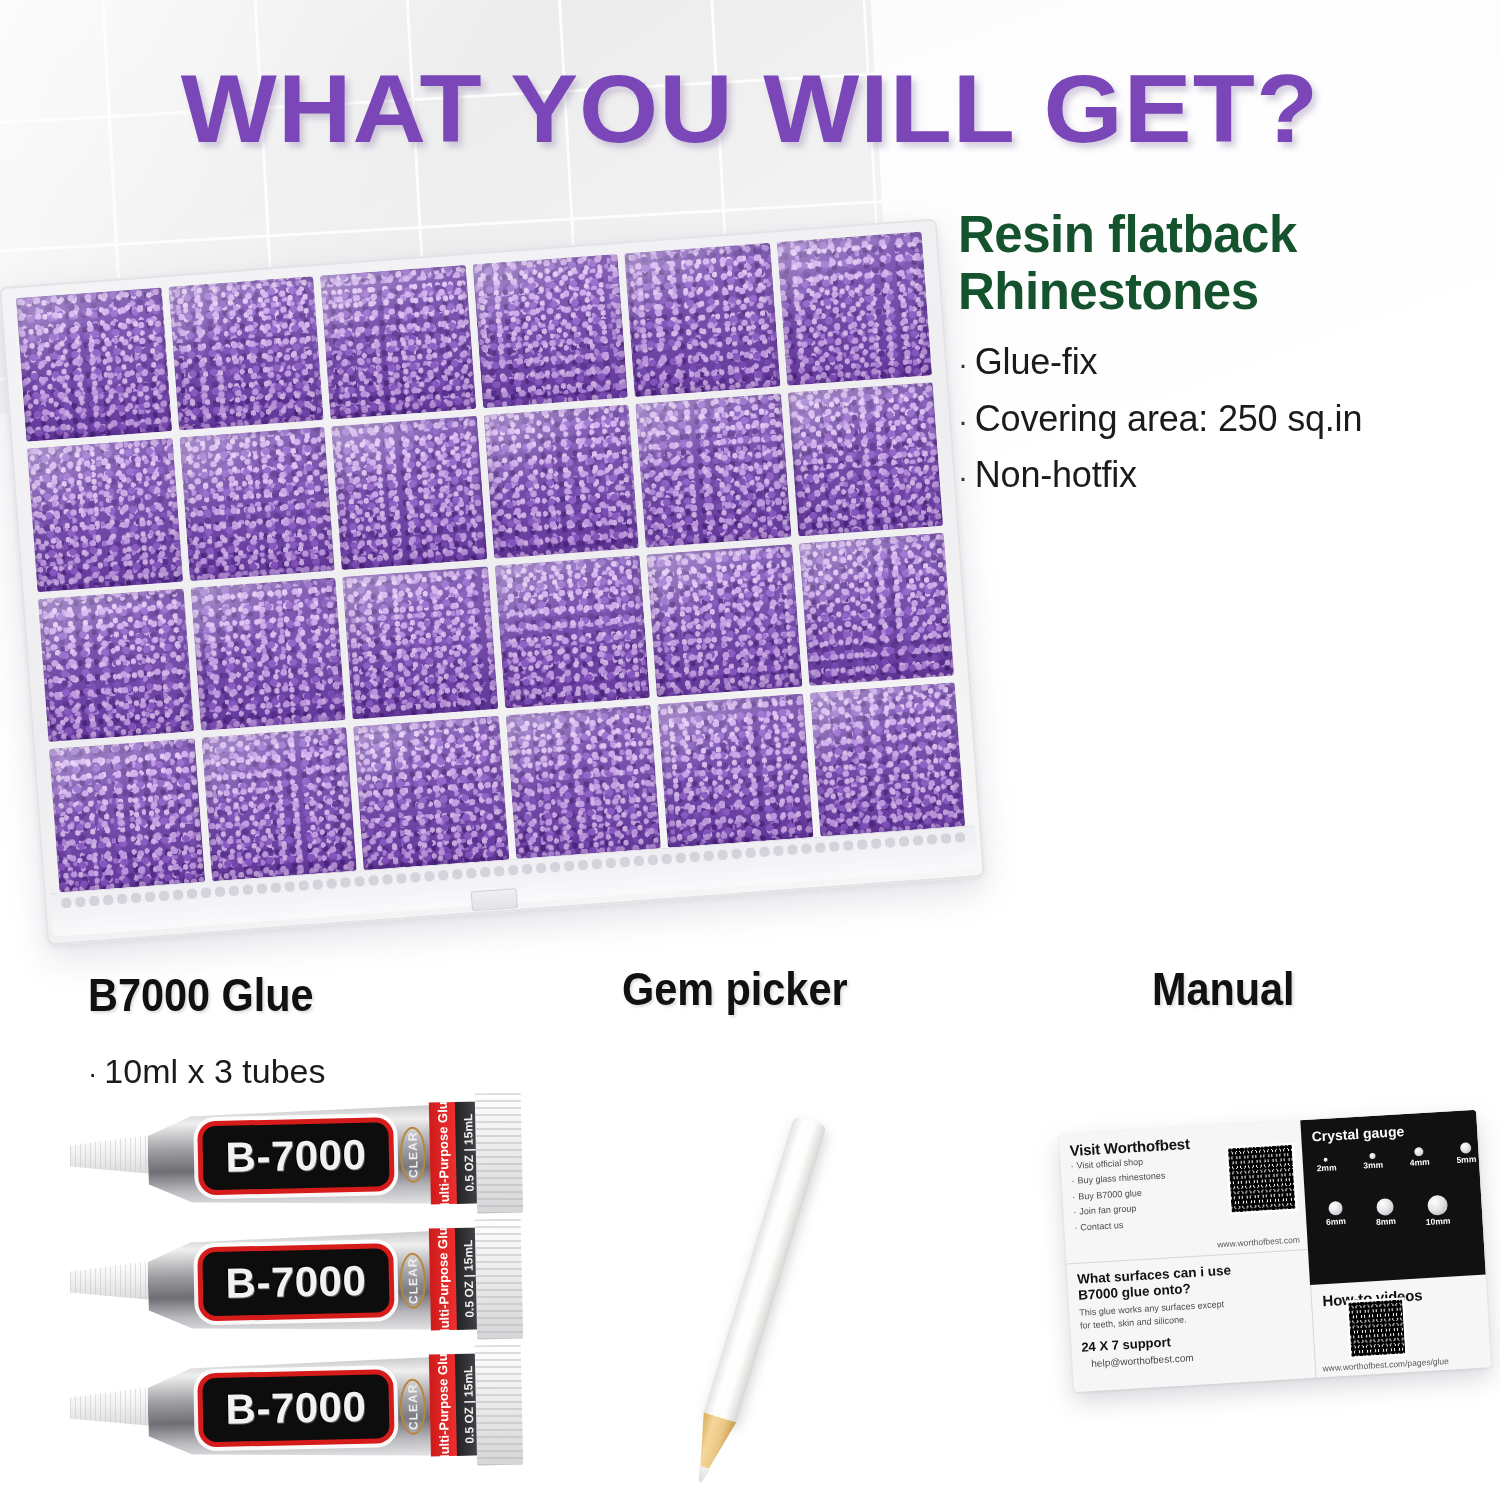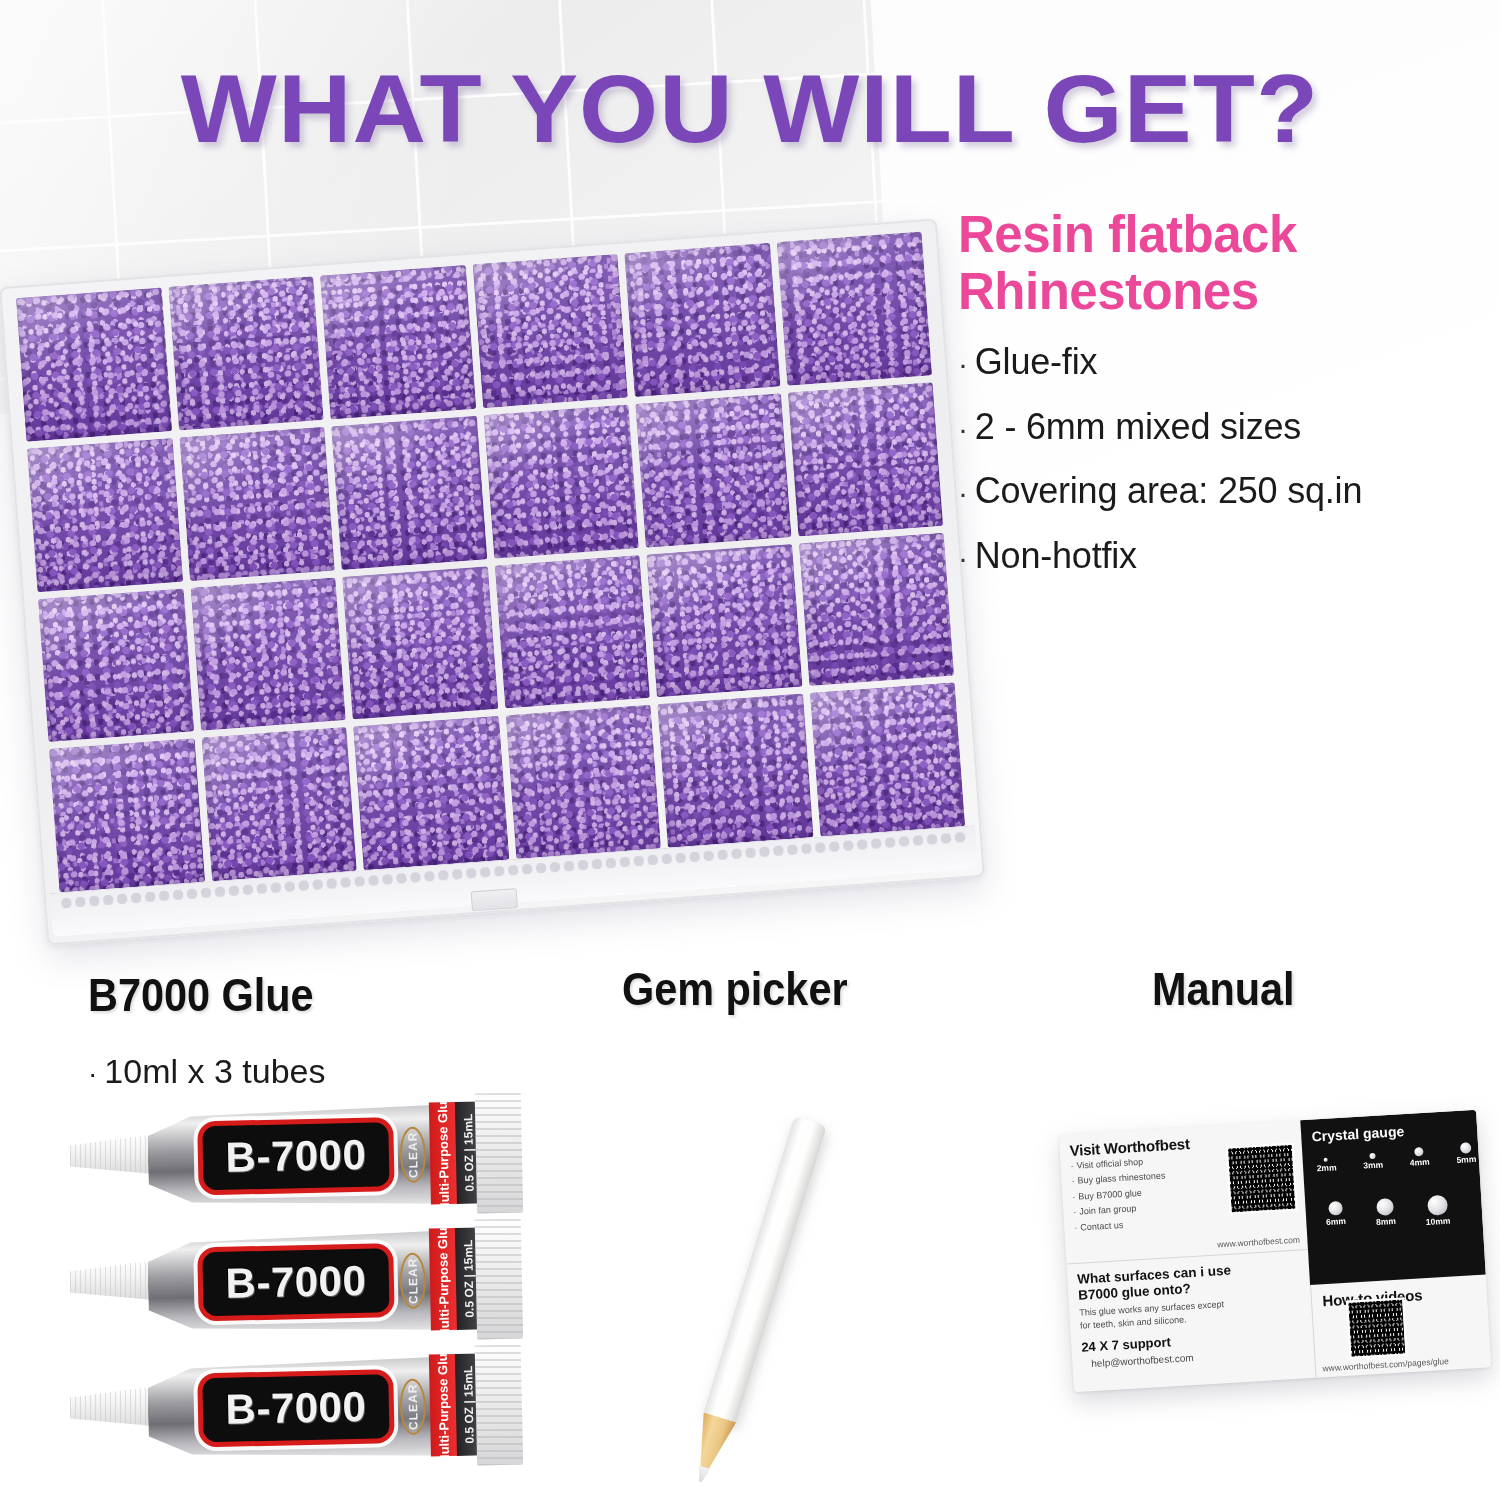--- a/index.html
+++ b/index.html
@@ -134,31 +134,30 @@
   
   .spec {
     position: absolute;
     left: 958px; top: 206px; width: 530px;
     z-index: 25;
   }
   .spec-title {
     font-size: 51px;
     font-weight: 700;
     line-height: 1.12;
-    color: #ec4899;
+    color: #14532d;
     letter-spacing: -.5px;
   }
   .spec-list { margin-top: 14px; }
   .spec-item {
     font-size: 36px;
     line-height: 1.57;
     color: #1b1b1b;
     white-space: nowrap;
     letter-spacing: -.2px;
-    margin-top: 8px;
   }
   .spec-item .dot { color: #333; padding-right: 7px; font-size: 30px; }
 
   
   .sec-head {
     position: absolute;
     font-size: 46px;
     font-weight: 700;
     color: #111;
     transform: scaleX(.9);
@@ -401,21 +400,20 @@
   </div>
 </div>
 
 <div class="spec">
   <div class="spec-title">
     <div>Resin flatback</div>
     <div>Rhinestones</div>
   </div>
   <div class="spec-list" id="feature-list">
       <div class="spec-item"><span class="dot">·</span><span>Glue-fix</span></div>
-      <div class="spec-item"><span class="dot">·</span><span>2 - 6mm mixed sizes</span></div>
       <div class="spec-item"><span class="dot">·</span><span>Covering area: 250 sq.in</span></div>
       <div class="spec-item"><span class="dot">·</span><span>Non-hotfix</span></div>
     </div>
 </div>
 
 <div class="sec-head" id="head-glue">B7000 Glue</div>
 <div class="sec-head" id="head-picker">Gem picker</div>
 <div class="sec-head" id="head-manual">Manual</div>
 
 <div class="sub-item">

